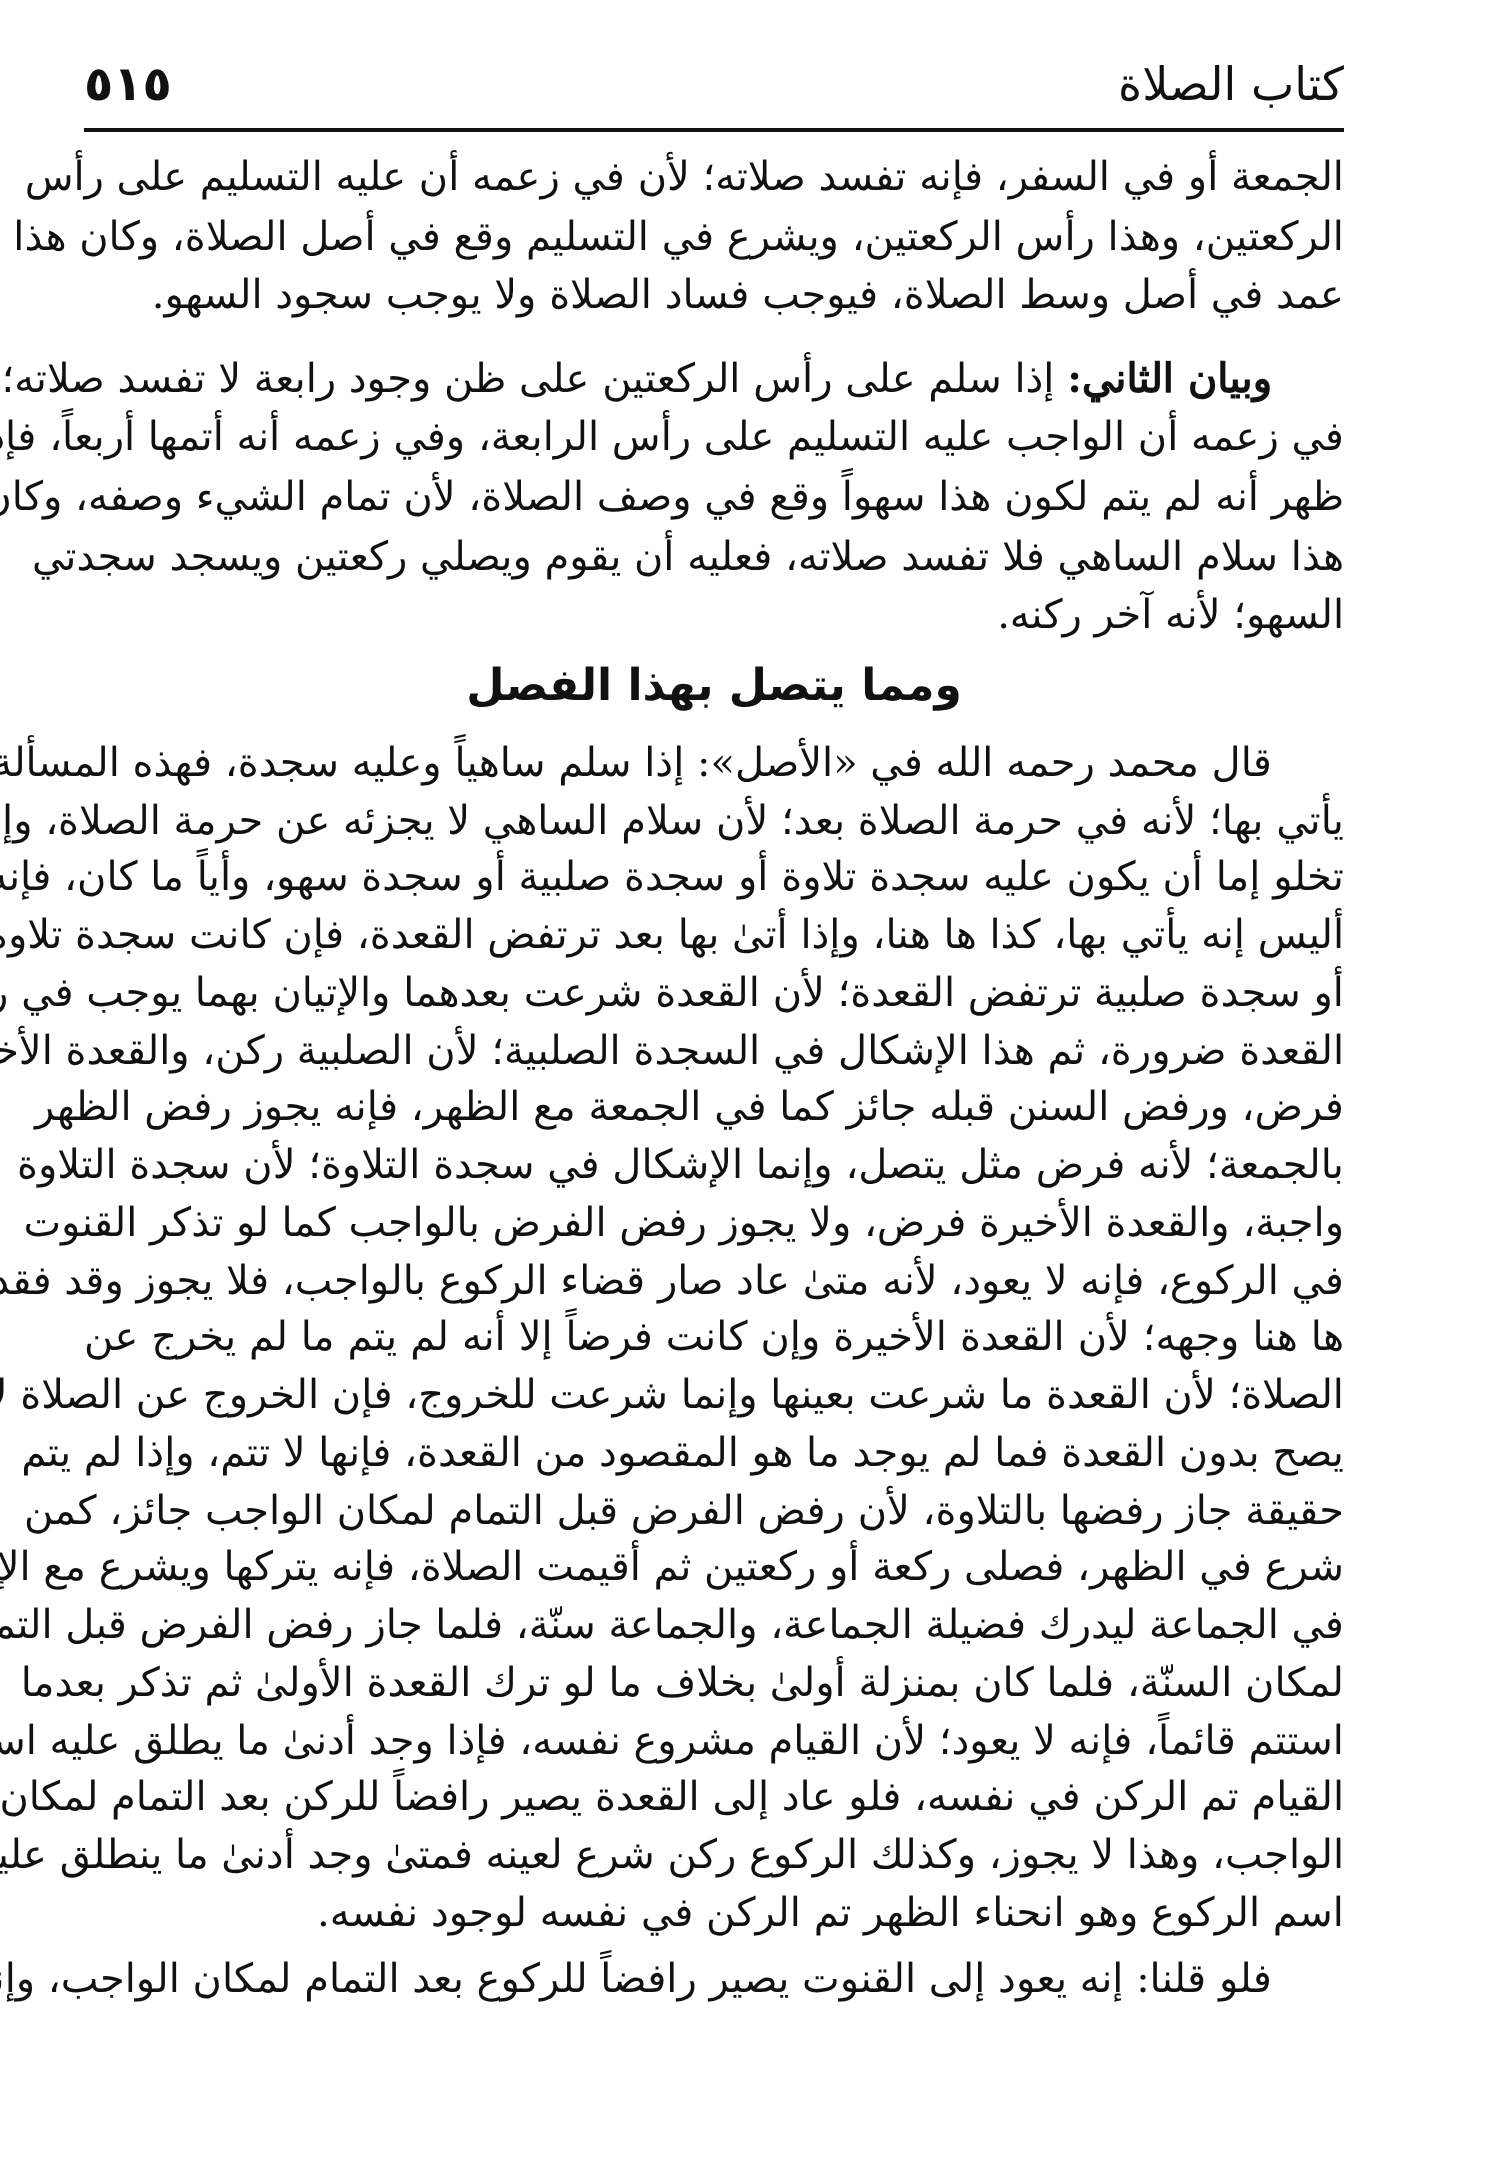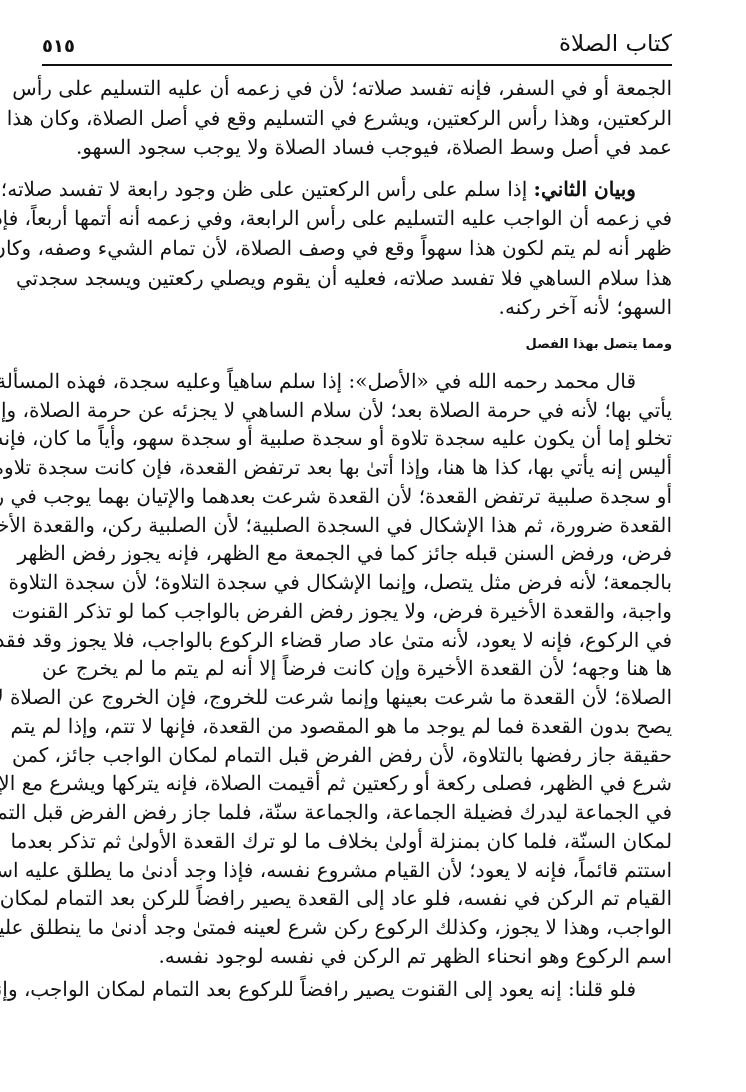--- a/index.html
+++ b/index.html
@@ -7,33 +7,33 @@
   .page {
     position: absolute; left: 42px; top: 0; width: 630px; height: 1092px;
     direction: rtl; color: #111;
     font-family: "DejaVu Serif", "Liberation Serif", serif;
   }
   .header {
     position: absolute; top: 26px; left: 0; right: 0; height: 30px;
     display: flex; justify-content: space-between; align-items: flex-end;
   }
   .running-title { font-family: "DejaVu Sans", sans-serif; font-weight: normal; font-size: 23px; }
-  .page-number { font-family: "DejaVu Sans", sans-serif; font-weight: bold; font-size: 18px; direction: ltr; text-align: center; }
+  .page-number { font-family: "DejaVu Sans", sans-serif; font-weight: bold; font-size: 24px; direction: ltr; text-align: center; }
   .rule { position: absolute; top: 64px; left: 0; right: 0; height: 2px; background: #111; }
   .body { position: absolute; top: 74px; left: 0; right: 0; }
   .para { margin: 0; font-size: 20px; line-height: 29.6px; text-align: justify; text-align-last: right; }
   .para .line { display: block; text-align: justify; text-align-last: justify; white-space: nowrap; }
   .para .line.last { text-align-last: right; }
   .para .line.indent { padding-right: 36px; }
   .para .lead { font-weight: bold; }
   .p1 { margin-bottom: 12px; }
   .p2 { margin-bottom: 6px; }
   .heading {
-    text-align: right; font-family: "DejaVu Sans", sans-serif; font-weight: bold;
-    font-size: 13px; line-height: 30px; margin: 0 0 8px 0;
+    text-align: center; font-family: "DejaVu Sans", sans-serif; font-weight: bold;
+    font-size: 22px; line-height: 30px; margin: 0 0 8px 0;
   }
   .p3 { line-height: 28.75px; margin-bottom: 4px; }
 </style>
 </head>
 <body>
 
 <div class="page">
   <div class="header">
     <span class="running-title">كتاب الصلاة</span>
     <span class="page-number">٥١٥</span>

